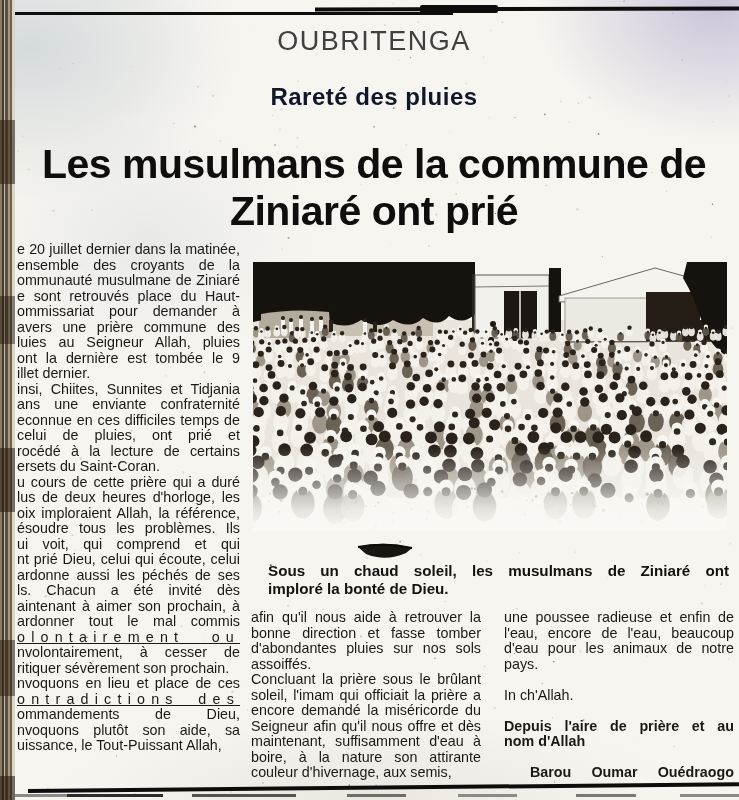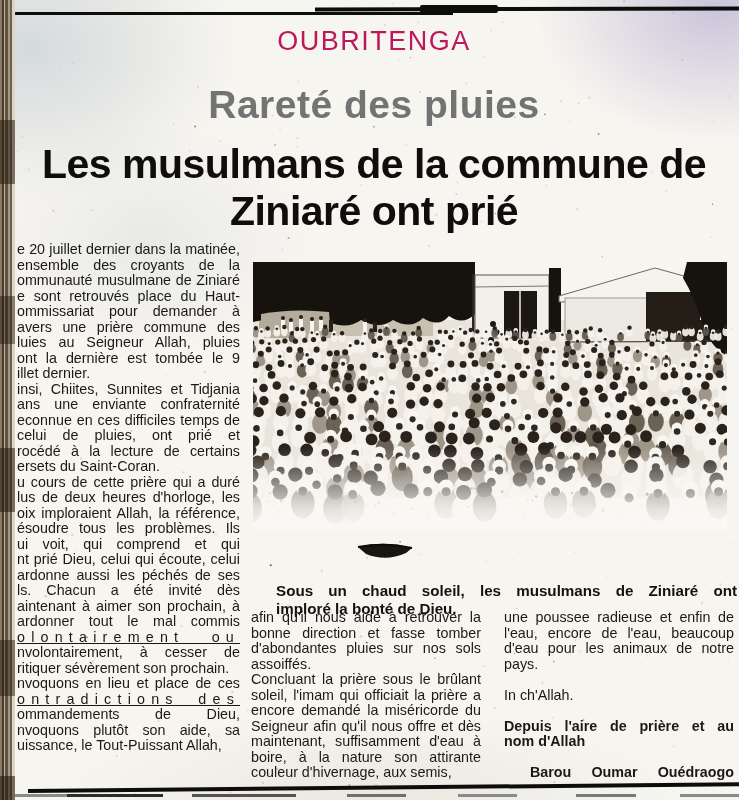--- a/index.html
+++ b/index.html
@@ -39,29 +39,29 @@
   .rt1{left:13px;top:12px;width:440px;height:3px;}
   .rt2{left:315px;top:7px;width:424px;height:4px;transform:rotate(-.15deg);}
   .rt3{left:420px;top:5px;width:78px;height:8px;border-radius:2px;}
   .rb1{left:28px;top:789px;width:711px;height:3.5px;transform:rotate(-.55deg);transform-origin:left center;}
   .rb2{left:0;top:794px;width:739px;height:2.5px;background:
        linear-gradient(90deg,#8a8a88 0 9%, #2c2c2a 9% 22%, rgba(0,0,0,0) 22% 26%,
        #55534f 26% 40%, rgba(0,0,0,0) 40% 47%, #6f6d69 47% 55%, rgba(0,0,0,0) 55% 62%,
        #8a8a88 62% 70%, rgba(0,0,0,0) 70% 78%, #7b7975 78% 86%, rgba(0,0,0,0) 86% 92%, #8a8a88 92% 100%);}
 
   .masthead{position:absolute;left:15px;right:6px;text-align:center;z-index:5;}
-  .kicker{top:26px;font-size:27px;letter-spacing:1.5px;color:#be185d;font-weight:400;}
-  .subtitle{top:83px;font-size:39px;font-weight:700;letter-spacing:.5px;color:#737373;}
+  .kicker{top:26px;font-size:27px;letter-spacing:1.5px;color:#404040;font-weight:400;}
+  .subtitle{top:83px;font-size:24px;font-weight:700;letter-spacing:.5px;color:#0f172a;}
   .headline{top:141px;font-size:41px;line-height:47px;font-weight:700;letter-spacing:-.5px;color:#0f0e0d;}
 
   .col{position:absolute;z-index:5;font-size:14.3px;}
   .col-left{left:17px;top:242px;width:223px;}
   .col-mid{left:251px;top:610px;width:230px;}
   .col-right{left:504px;top:610px;width:230px;}
-  .caption{position:absolute;left:276px;top:562px;width:461px;z-index:5;margin-top:20px;}
+  .caption{position:absolute;left:268px;top:562px;width:461px;z-index:5;}
 
   .tl{text-align:justify;text-align-last:justify;white-space:nowrap;overflow:hidden;
       height:15.5px;line-height:15.5px;}
   .tl.end{text-align-last:left;}
   .tl.sp{letter-spacing:6.2px;text-decoration:underline;}
   .tl.b{font-weight:700;}
   .tl.ind{padding-left:26px;}
   .caption .tl{height:17.6px;line-height:17.6px;font-size:15.2px;font-weight:700;color:#131210;}
 
   .photo{position:absolute;left:253px;top:262px;width:474px;height:268px;z-index:5;}

